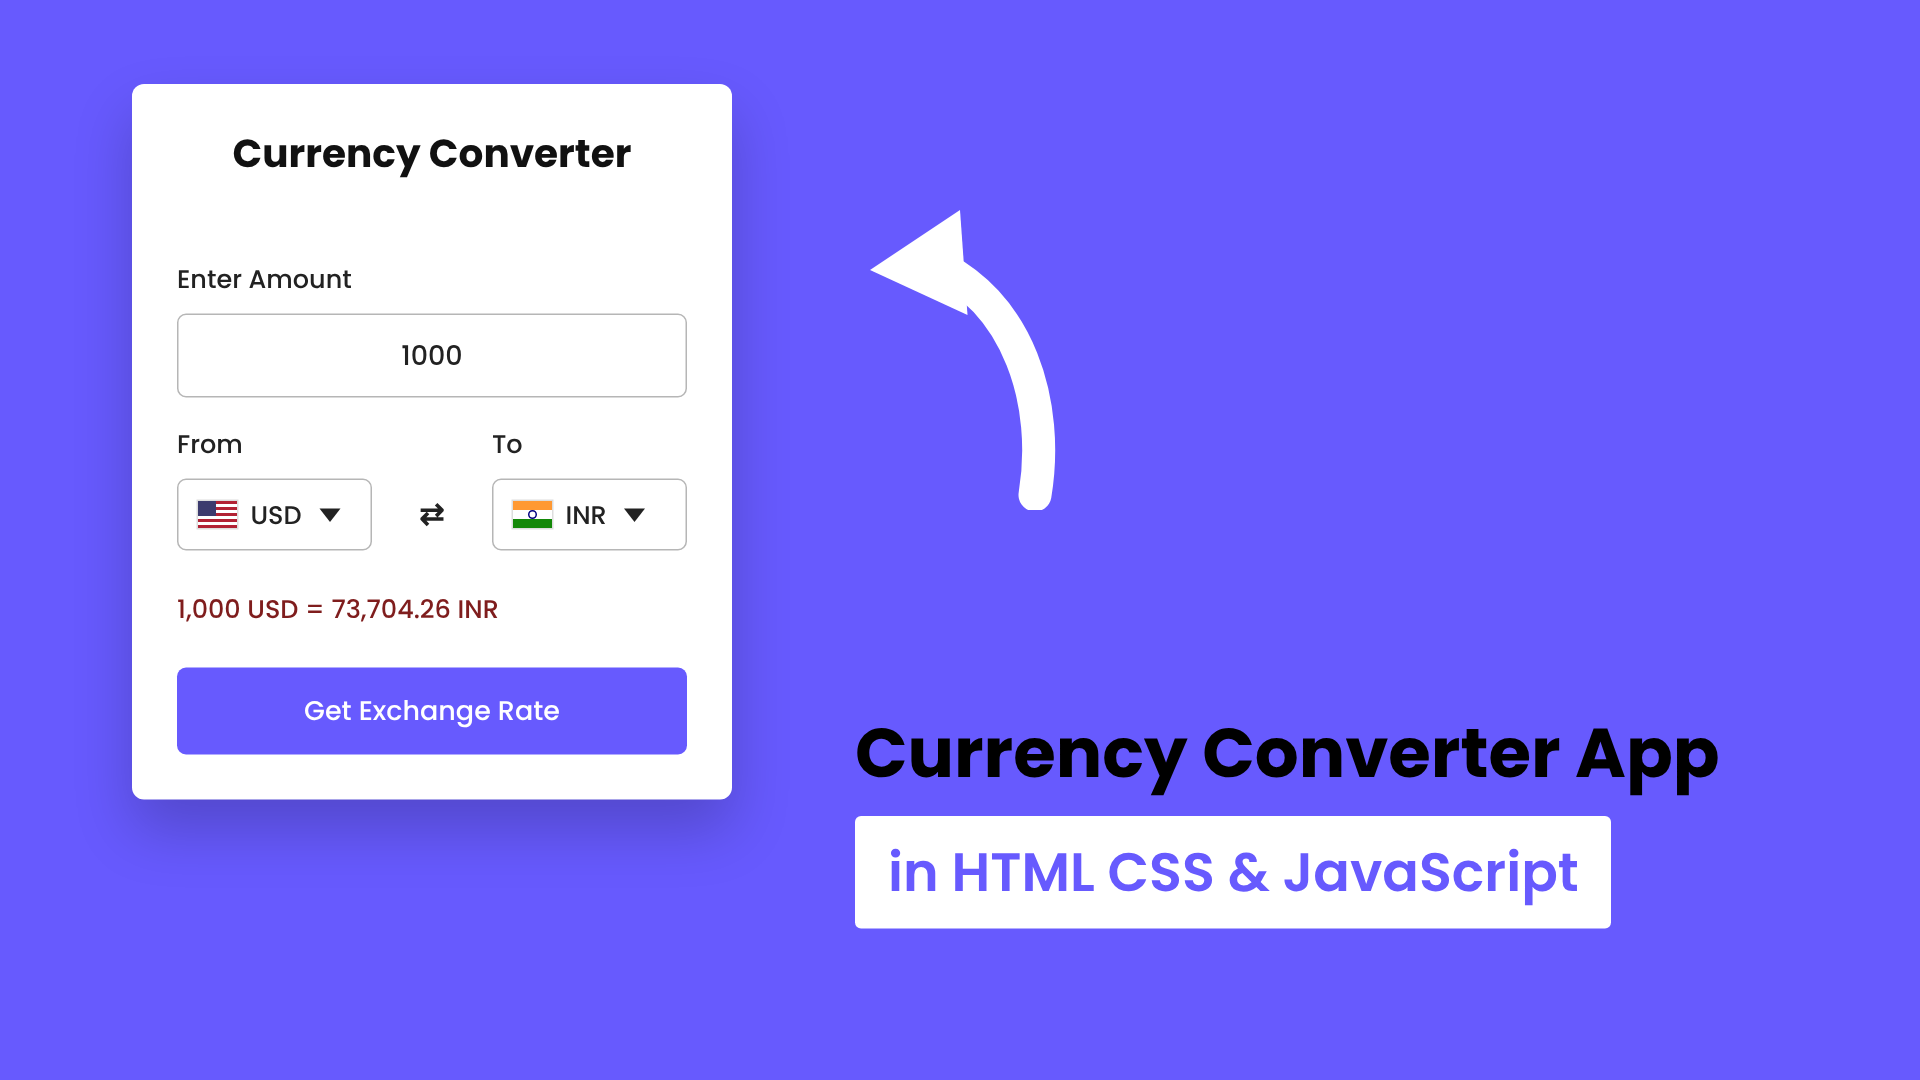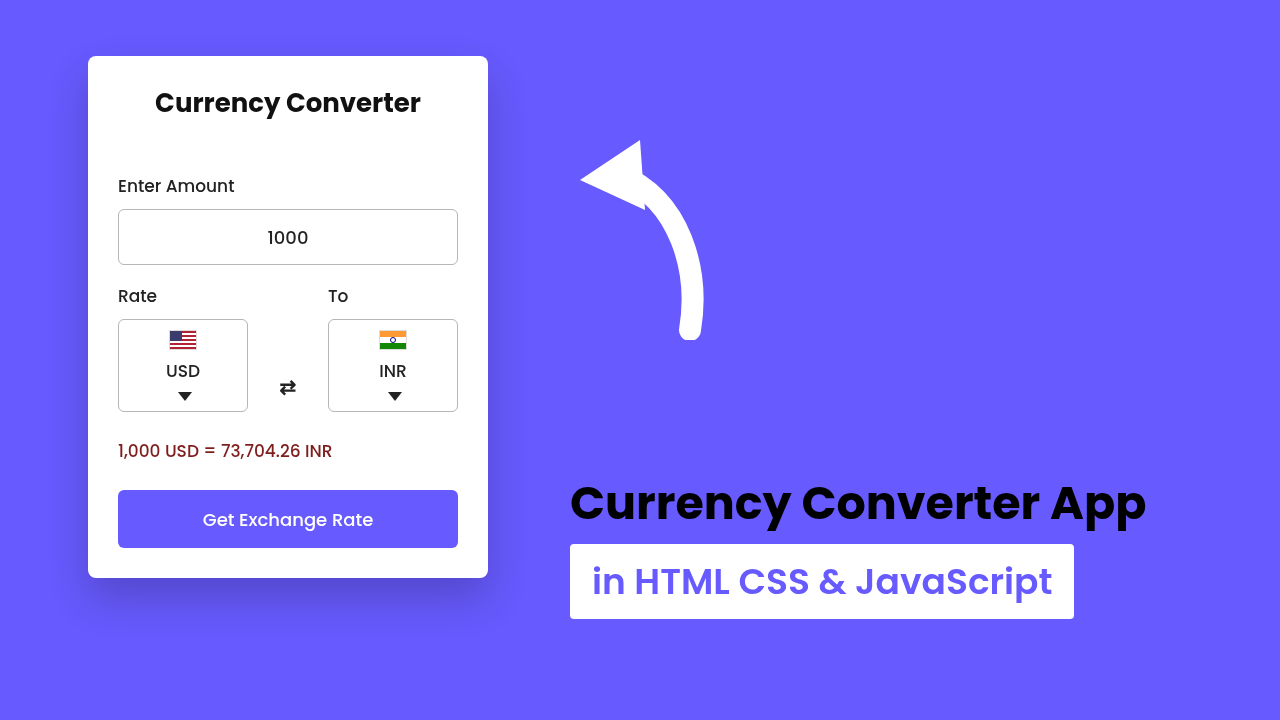--- a/index.html
+++ b/index.html
@@ -54,21 +54,20 @@
     .col { display: flex; flex-direction: column; }
     .select-box {
       display: flex;
       align-items: center;
       gap: 8px;
       border: 1px solid #b6b6b6;
       border-radius: 6px;
       padding: 10px 12px;
       cursor: pointer;
       min-width: 130px;
-      flex-direction: column;
     }
     .flag {
       width: 28px;
       height: 20px;
       border: 1px solid #ddd;
       display: inline-block;
       position: relative;
       overflow: hidden;
     }
     .flag-us { background: linear-gradient(#b22234 0%, #b22234 100%); }
@@ -156,21 +155,21 @@
 <body>
 
 <div class="card">
   <h1 class="card-title">Currency Converter</h1>
 
   <div class="field-label">Enter Amount</div>
   <input class="amount-input" type="text" value="1000" style="">
 
   <div class="row">
     <div class="col">
-      <div class="field-label">Rate</div>
+      <div class="field-label">From</div>
       <div class="select-box">
         <span class="flag flag-us"></span>
         <span class="cur-code">USD</span>
         <span class="caret"></span>
       </div>
     </div>
 
     <div class="swap">⇄</div>
 
     <div class="col">

